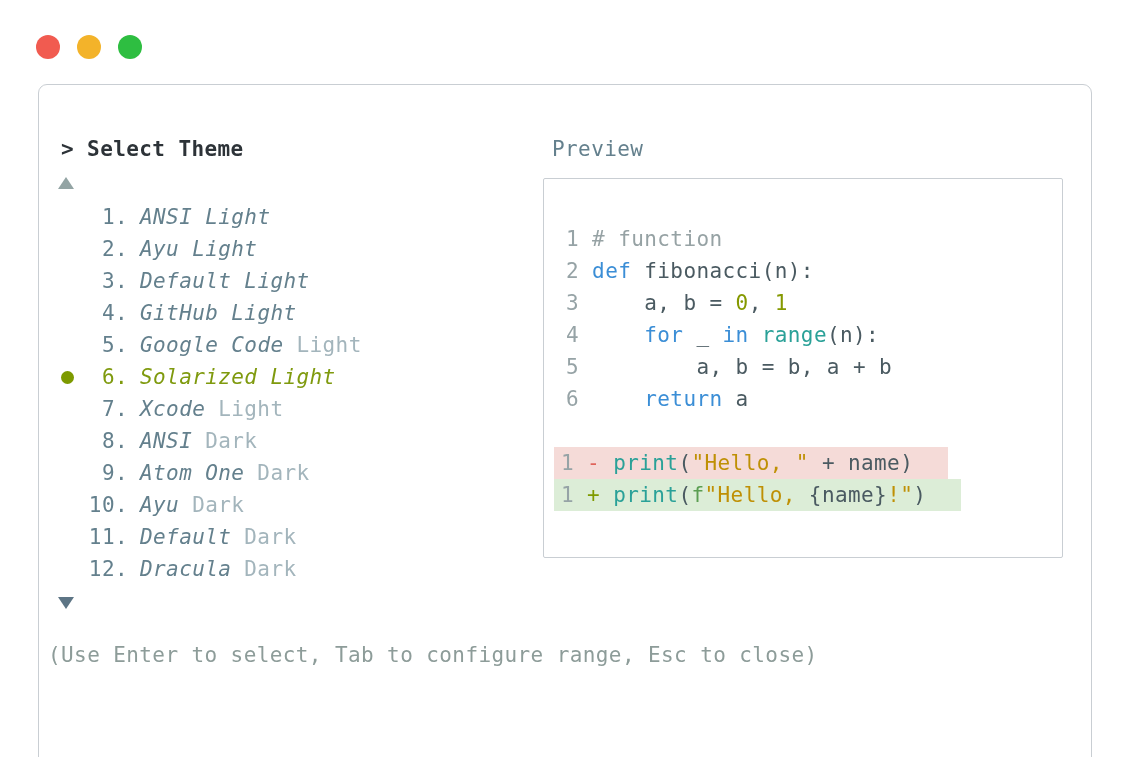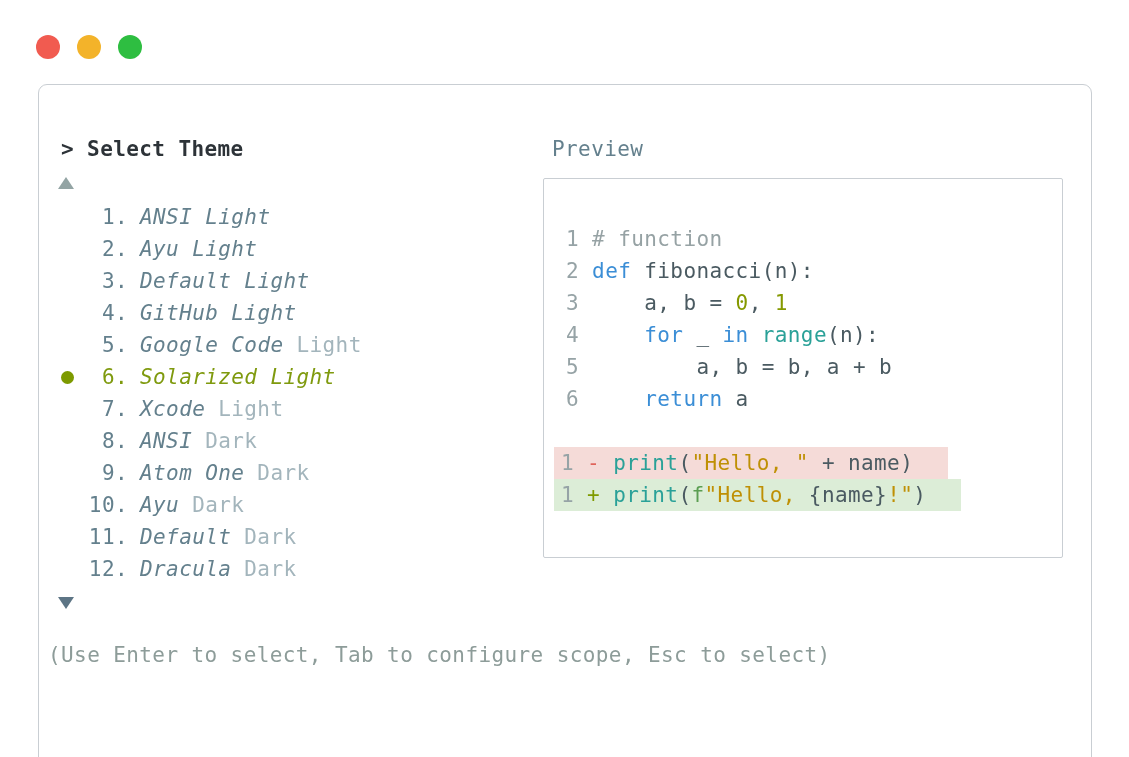--- a/index.html
+++ b/index.html
@@ -74,16 +74,16 @@
 
       <div class="rightcol">
         <div class="mono preview-label">Preview</div>
         <div class="preview-box">
           <div id="code-block" class="mono"><div class="code-line"><span class="nohl"><span class="ln">1 </span><span class="tk-comment"># function</span></span></div><div class="code-line"><span class="nohl"><span class="ln">2 </span><span class="tk-kw">def</span><span class="tk-plain"> fibonacci(n):</span></span></div><div class="code-line"><span class="nohl"><span class="ln">3 </span><span class="tk-plain">    a, b = </span><span class="tk-num">0</span><span class="tk-plain">, </span><span class="tk-num">1</span></span></div><div class="code-line"><span class="nohl"><span class="ln">4 </span><span class="tk-plain">    </span><span class="tk-kw">for</span><span class="tk-plain"> _ </span><span class="tk-kw">in</span><span class="tk-plain"> </span><span class="tk-fn">range</span><span class="tk-plain">(n):</span></span></div><div class="code-line"><span class="nohl"><span class="ln">5 </span><span class="tk-plain">        a, b = b, a + b</span></span></div><div class="code-line"><span class="nohl"><span class="ln">6 </span><span class="tk-plain">    </span><span class="tk-kw">return</span><span class="tk-plain"> a</span></span></div><div class="code-line"><span class="nohl"></span></div><div class="code-line diff"><span class="hl hl-removed"><span class="ln">1 </span><span class="tk-minus">- </span><span class="tk-fn">print</span><span class="tk-plain">(</span><span class="tk-str">"Hello, "</span><span class="tk-plain"> + name)</span></span></div><div class="code-line diff"><span class="hl hl-added"><span class="ln">1 </span><span class="tk-plus">+ </span><span class="tk-fn">print</span><span class="tk-plain">(</span><span class="tk-fstr">f</span><span class="tk-str">"Hello, </span><span class="tk-plain">{name}</span><span class="tk-str">!"</span><span class="tk-plain">)</span></span></div></div>
         </div>
       </div>
 
     </div>
 
-    <div class="mono hint-row">(Use Enter to select, Tab to configure scope, Esc to select)</div>
+    <div class="mono hint-row">(Use Enter to select, Tab to configure range, Esc to close)</div>
   </div>
 
 </div>
 
 </body></html>

